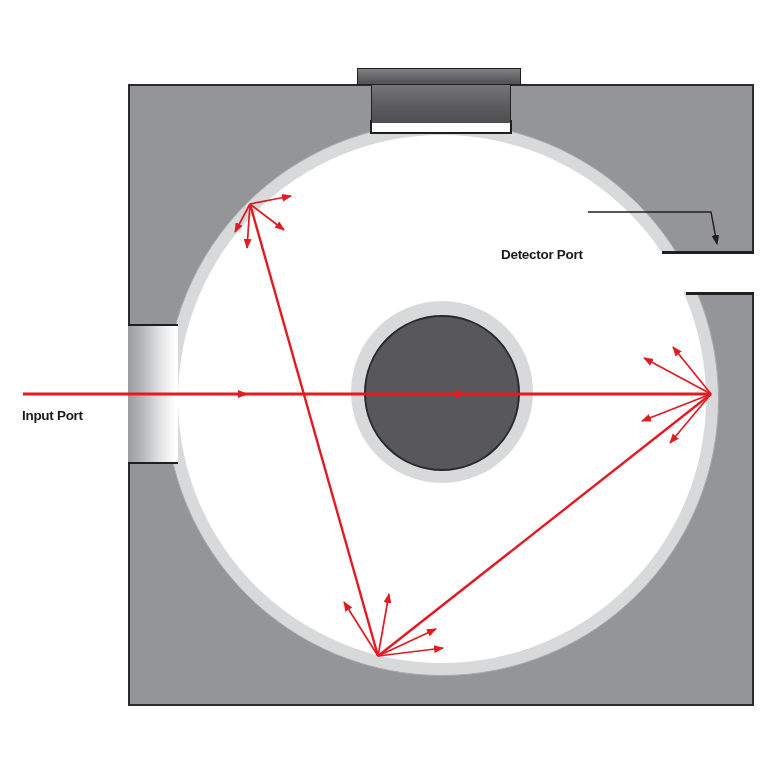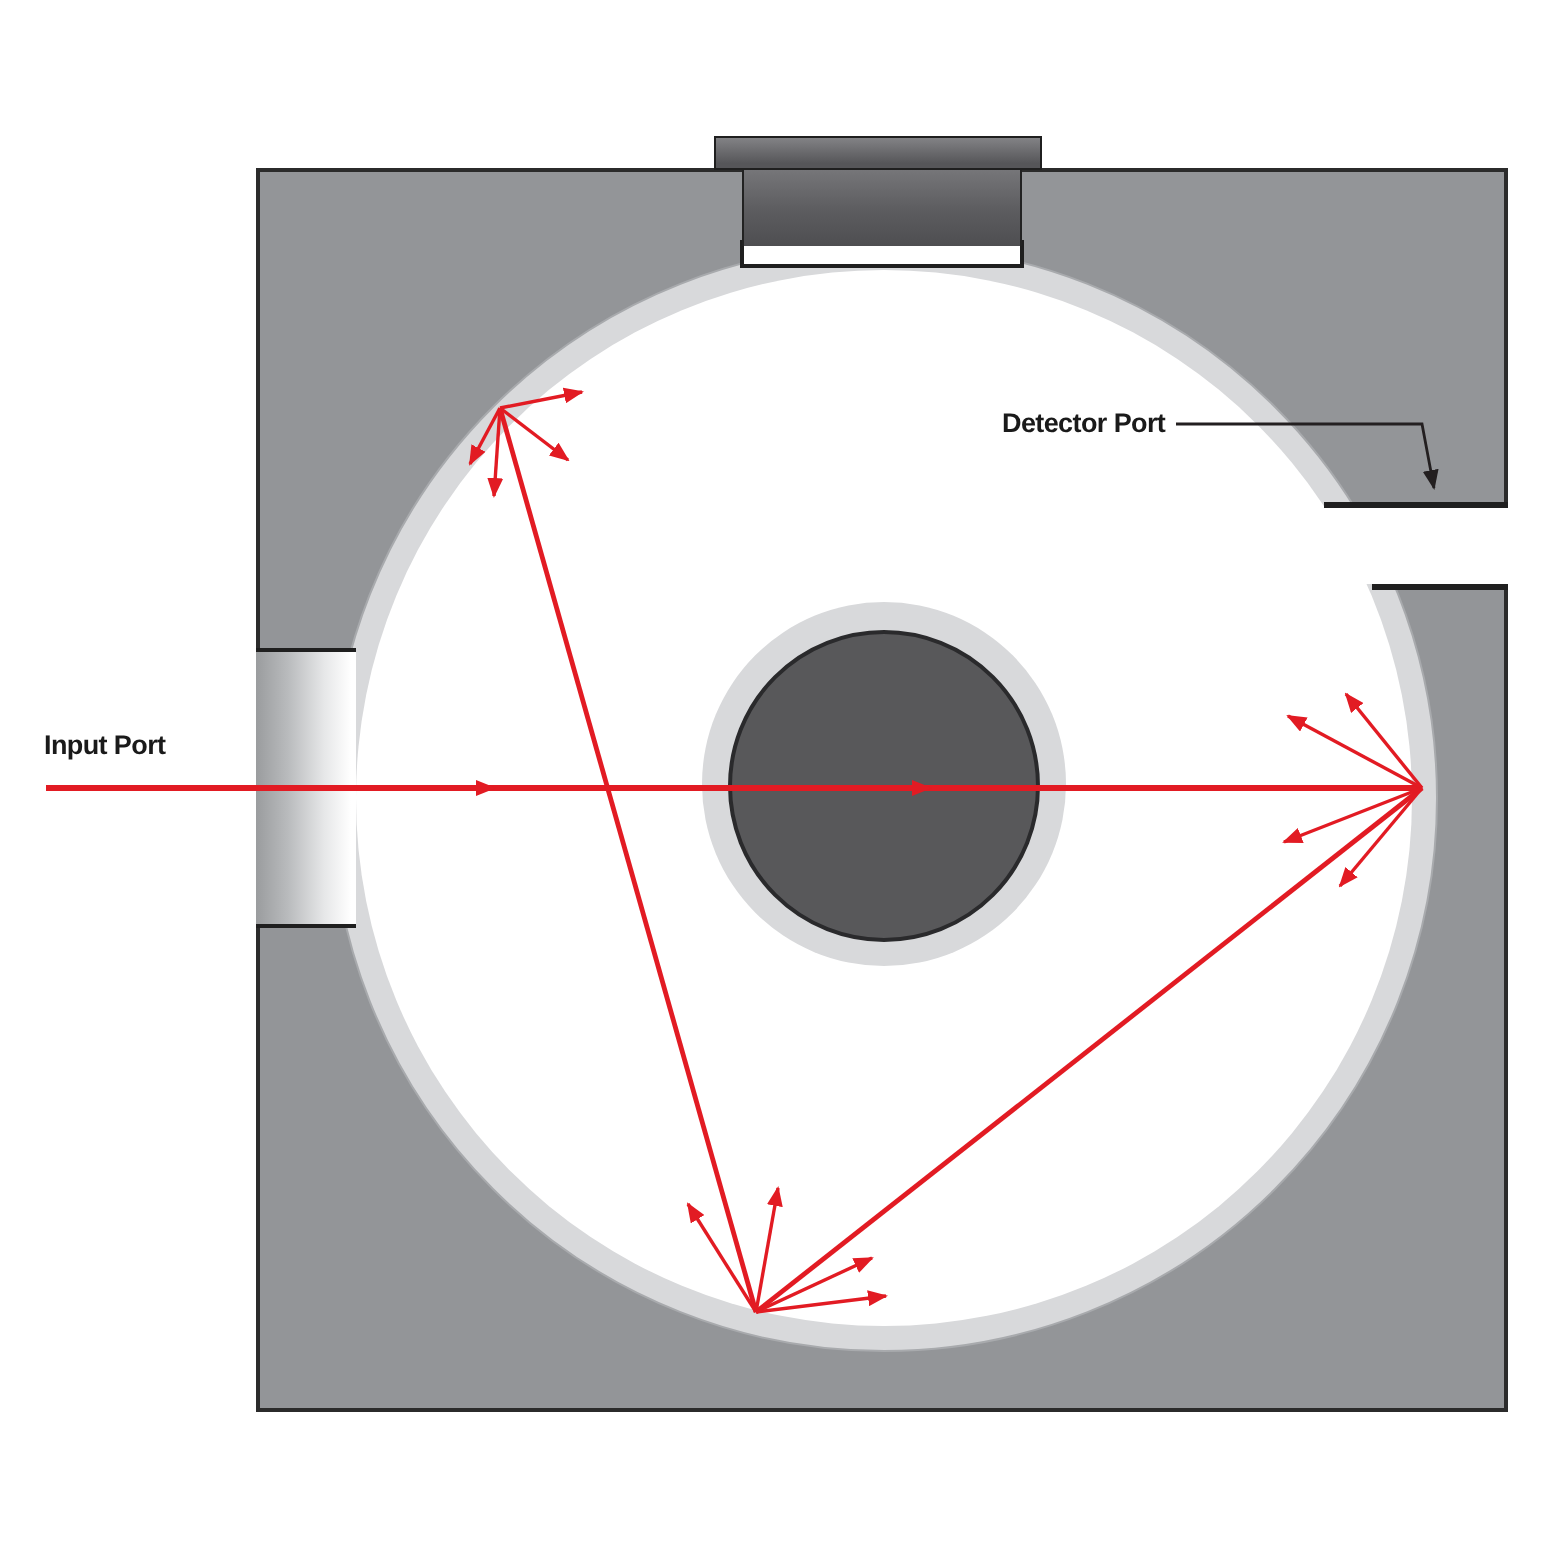--- a/index.html
+++ b/index.html
@@ -93,21 +93,21 @@
   .beam{stroke:var(--beam-red);stroke-width:3;}
   .beam-bounce{stroke:var(--beam-red);stroke-width:2.4;}
   .ray-thin{stroke:var(--beam-red);stroke-width:1.7;}
   .callout{stroke:var(--callout-black);stroke-width:1.4;fill:none;}
   .mk-red{fill:var(--beam-red);}
   .mk-black{fill:var(--callout-black);}
 
   
   .label{
     position:absolute;z-index:30;color:#1a1a1a;font-weight:700;
-    font-size:13.5px;letter-spacing:-0.3px;white-space:nowrap;
+    font-size:13.5px;letter-spacing:-0.3px;white-space:nowrap;margin-top:43px;
   }
   .label-input{left:22px;top:365px;}
   .label-detector{left:501px;top:204px;}
 </style>
 </head>
 <body>
 
 <div class="stage">
 
   <div class="housing"></div>

